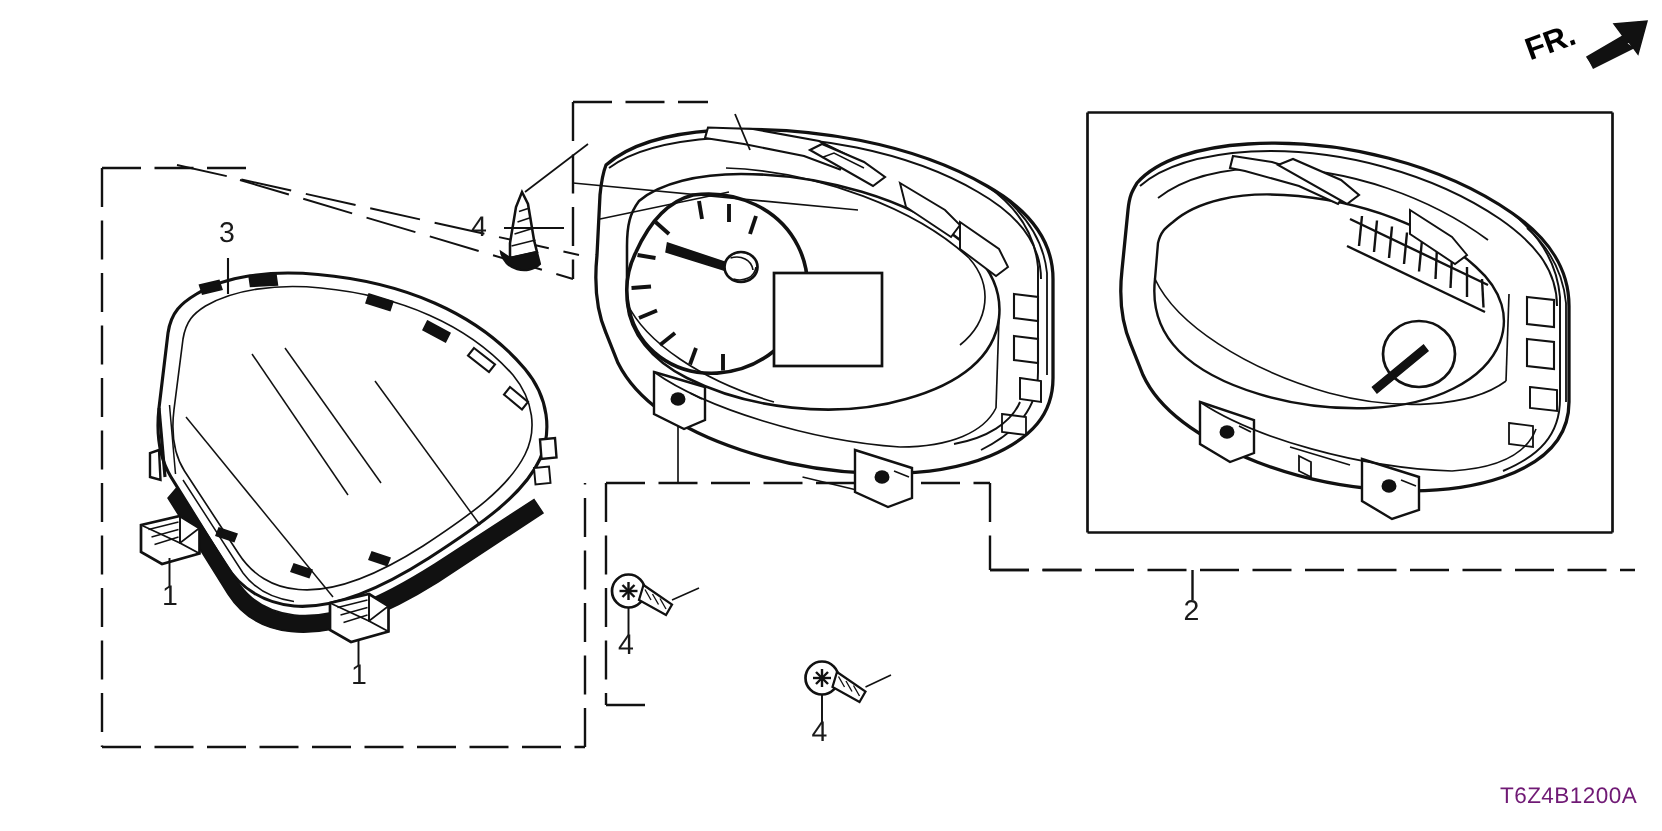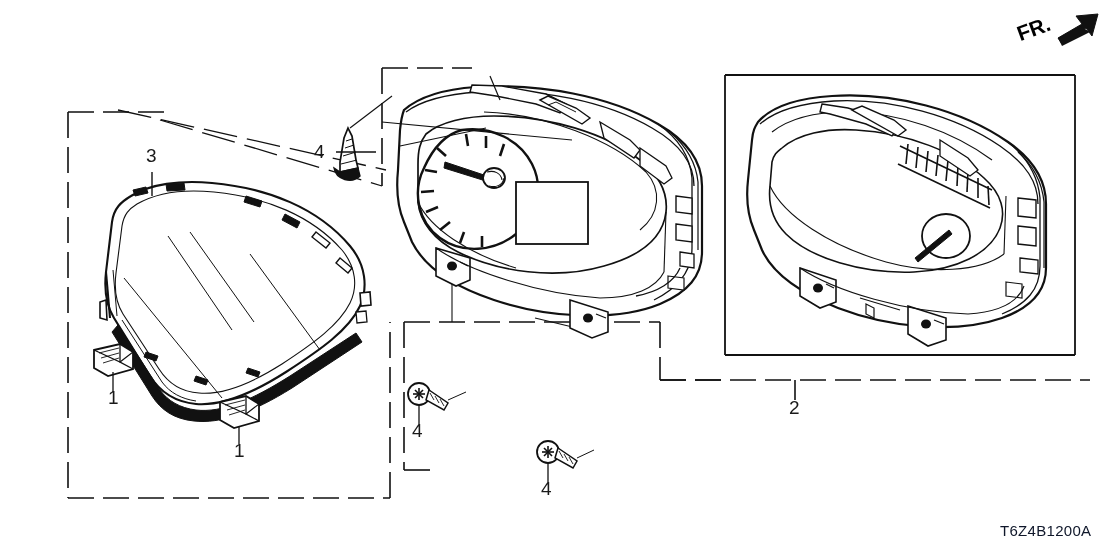--- a/index.html
+++ b/index.html
@@ -31,21 +31,21 @@
     color:#000;
     left:1022px;top:22px;
     transform:rotate(-20deg);
     transform-origin:left bottom;
   }
   #part-code{
     position:absolute;
     left:1000px;top:522px;
     font-family:"Liberation Sans", sans-serif;
     font-size:15px;
-    color:#0f172a;
+    color:#701a75;
     letter-spacing:0.3px;
   }
 </style>
 </head>
 <body>
 
 <div id="diagram-root">
 
   <svg id="diagram-svg" viewBox="0 0 1108 554" xmlns="http://www.w3.org/2000/svg">
     <defs>

